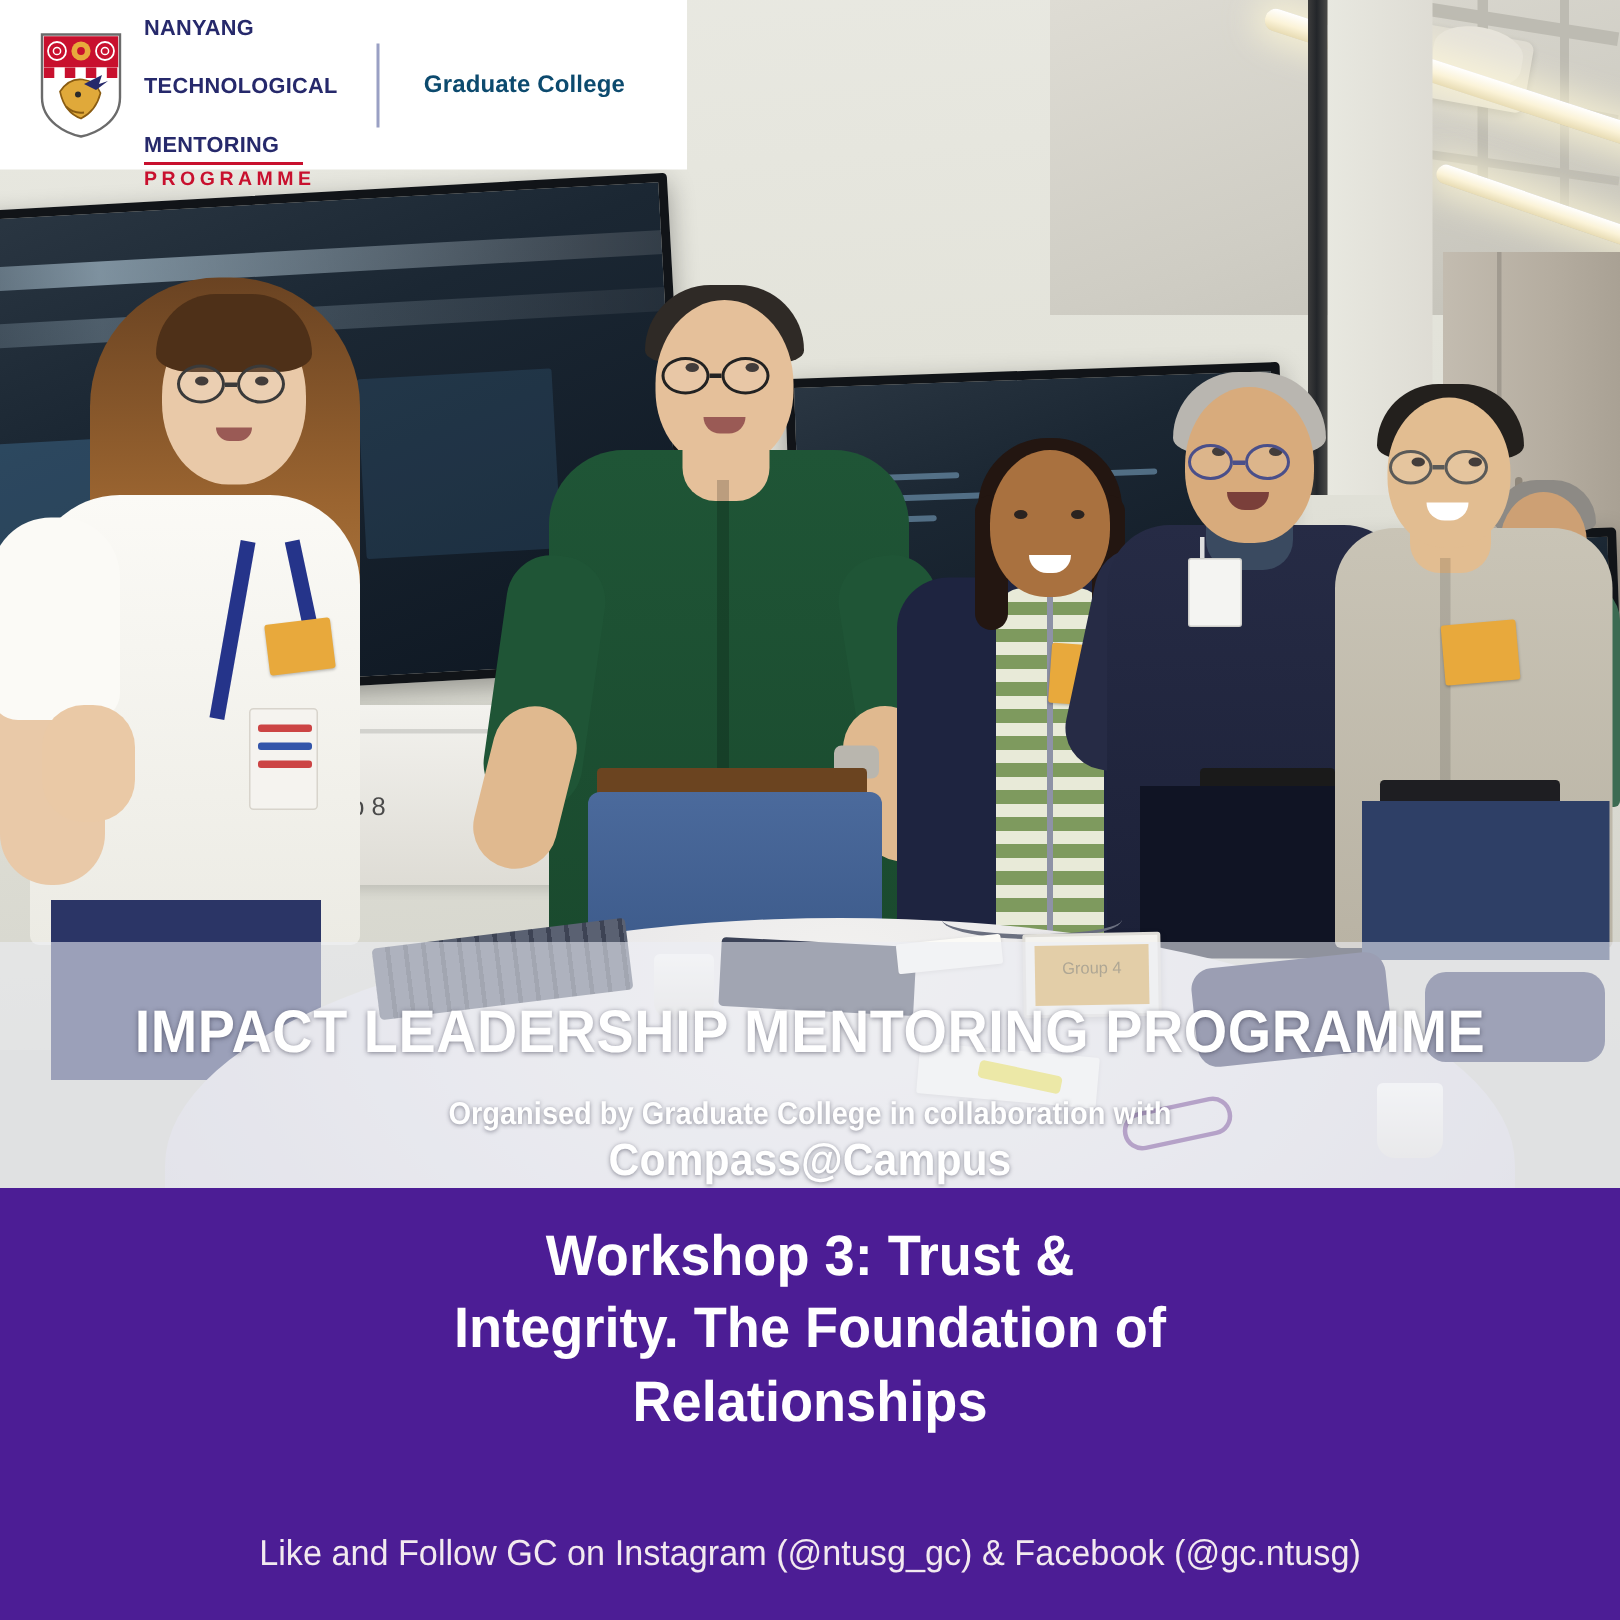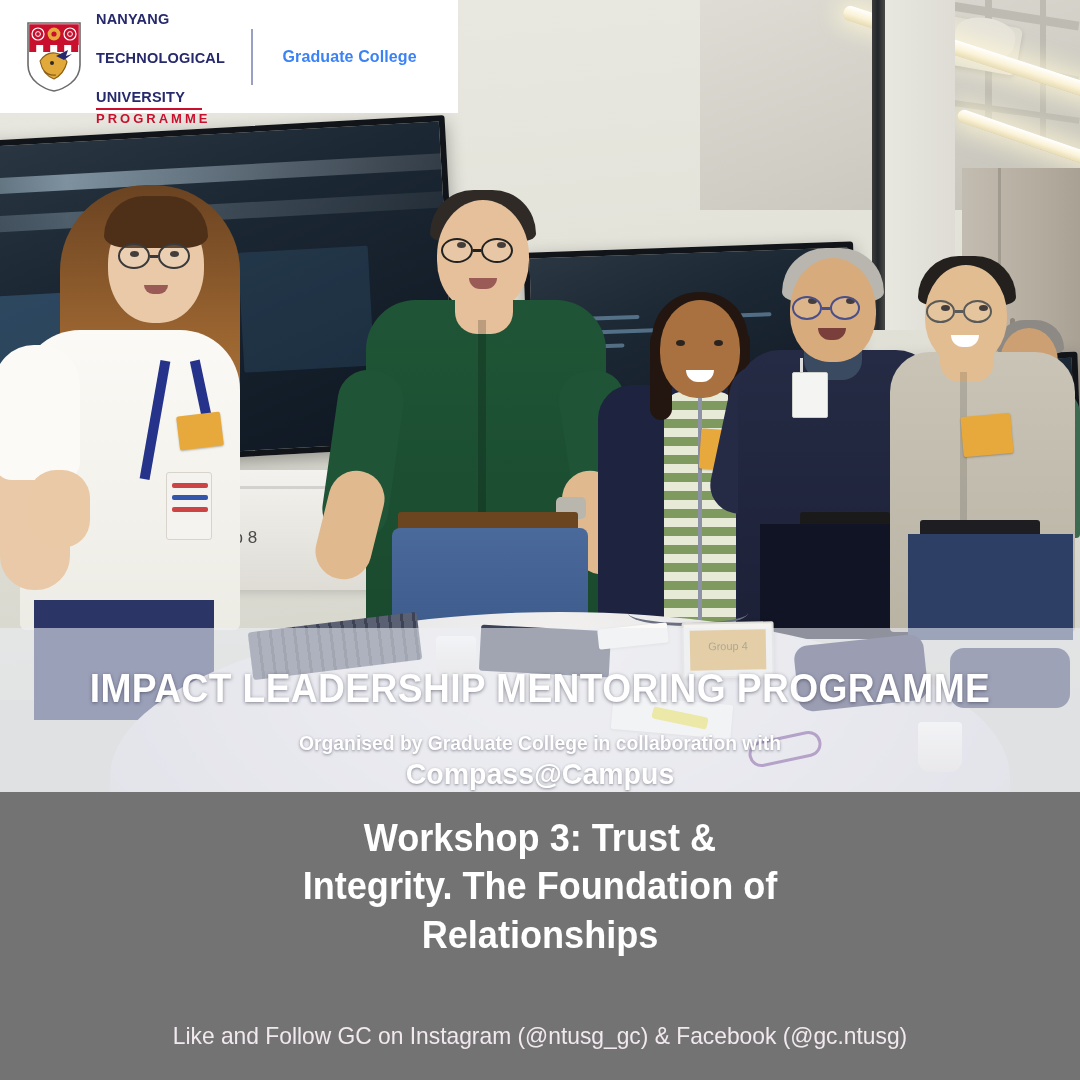--- a/index.html
+++ b/index.html
@@ -184,21 +184,21 @@
   
   .logo-plate{position:absolute;left:0;top:0;width:458px;height:113px;background:#ffffff;z-index:20;
       display:flex;align-items:center;padding-left:26px;gap:14px;}
   .crest{width:56px;height:72px;flex:0 0 auto;}
   .logo-words{display:flex;flex-direction:column;line-height:1.04;}
   .logo-words .l{font-weight:bold;font-size:14.5px;letter-spacing:.2px;color:#26296b;
       font-family:"Liberation Sans", sans-serif;margin-top:24px;}
   .sgp-rule{width:106px;height:1.5px;background:#c8102e;margin:3px 0 2px;}
   .sgp{font-weight:bold;font-size:13px;letter-spacing:3px;color:#c8102e;}
   .divider{width:1.5px;height:56px;background:#9aa0c4;margin:0 16px 0 12px;}
-  .gc-label{font-weight:bold;font-size:16px;color:#3b82f6;letter-spacing:.1px;}
+  .gc-label{font-weight:bold;font-size:16px;color:#0c4a6e;letter-spacing:.1px;}
 
   
   .overlay{position:absolute;left:0;top:628px;width:1080px;height:164px;z-index:15;
       background:rgba(236,237,245,.58);}
   .ttl{position:absolute;left:0;top:666px;width:1080px;text-align:center;z-index:16;
       color:#ffffff;font-weight:bold;font-size:40px;letter-spacing:.4px;
       transform:scaleX(.93);font-family:"Liberation Sans", sans-serif;
       text-shadow:0 1px 4px rgba(40,40,60,.55);}
   .sub1{position:absolute;left:0;top:731px;width:1080px;text-align:center;z-index:16;
       color:#ffffff;font-weight:bold;font-size:21px;transform:scaleX(.92);
@@ -411,34 +411,34 @@
       <circle cx="28" cy="13" r="6.4" fill="#e8a93c"></circle>
       <circle cx="28" cy="13" r="2.6" fill="#c8102e"></circle>
       <path d="M14 40 q6 -9 15 -8 q9 1 12 9 q-3 12 -13 17 q-11 -4 -14 -18z" fill="#e0a93a" stroke="#8a5c12" stroke-width="1.1"></path>
       <path d="M30 35 l12 -6 l-2 6 l6 -2 l-8 6z" fill="#26296b"></path>
       <circle cx="26" cy="42" r="2" fill="#2a2a2a"></circle>
       <path d="M18 50 q5 5 12 4" stroke="#8a5c12" stroke-width="1.2" fill="none"></path>
     </svg>
     <div class="logo-words">
       <span class="l">NANYANG</span>
       <span class="l">TECHNOLOGICAL</span>
-      <span class="l">UNIVERSITY</span>
+      <span class="l">MENTORING</span>
       <span class="sgp-rule"></span>
       <span class="sgp">PROGRAMME</span>
     </div>
     <div class="divider"></div>
     <div class="gc-label">Graduate College</div>
   </div>
 
   <div class="overlay"></div>
   <div class="ttl">IMPACT LEADERSHIP MENTORING PROGRAMME</div>
   <div class="sub1">Organised by Graduate College in collaboration with</div>
   <div class="sub2">Compass@Campus</div>
 
-  <div class="band" style="background: #737373;">
+  <div class="band" style="background: #4c1d95;">
     <div class="wstitle">
       <div>Workshop 3: Trust &amp;</div>
       <div>Integrity. The Foundation of</div>
       <div>Relationships</div>
     </div>
     <div class="footer">Like and Follow GC on Instagram (@ntusg_gc) &amp; Facebook (@gc.ntusg)</div>
   </div>
 
 </div>
 

